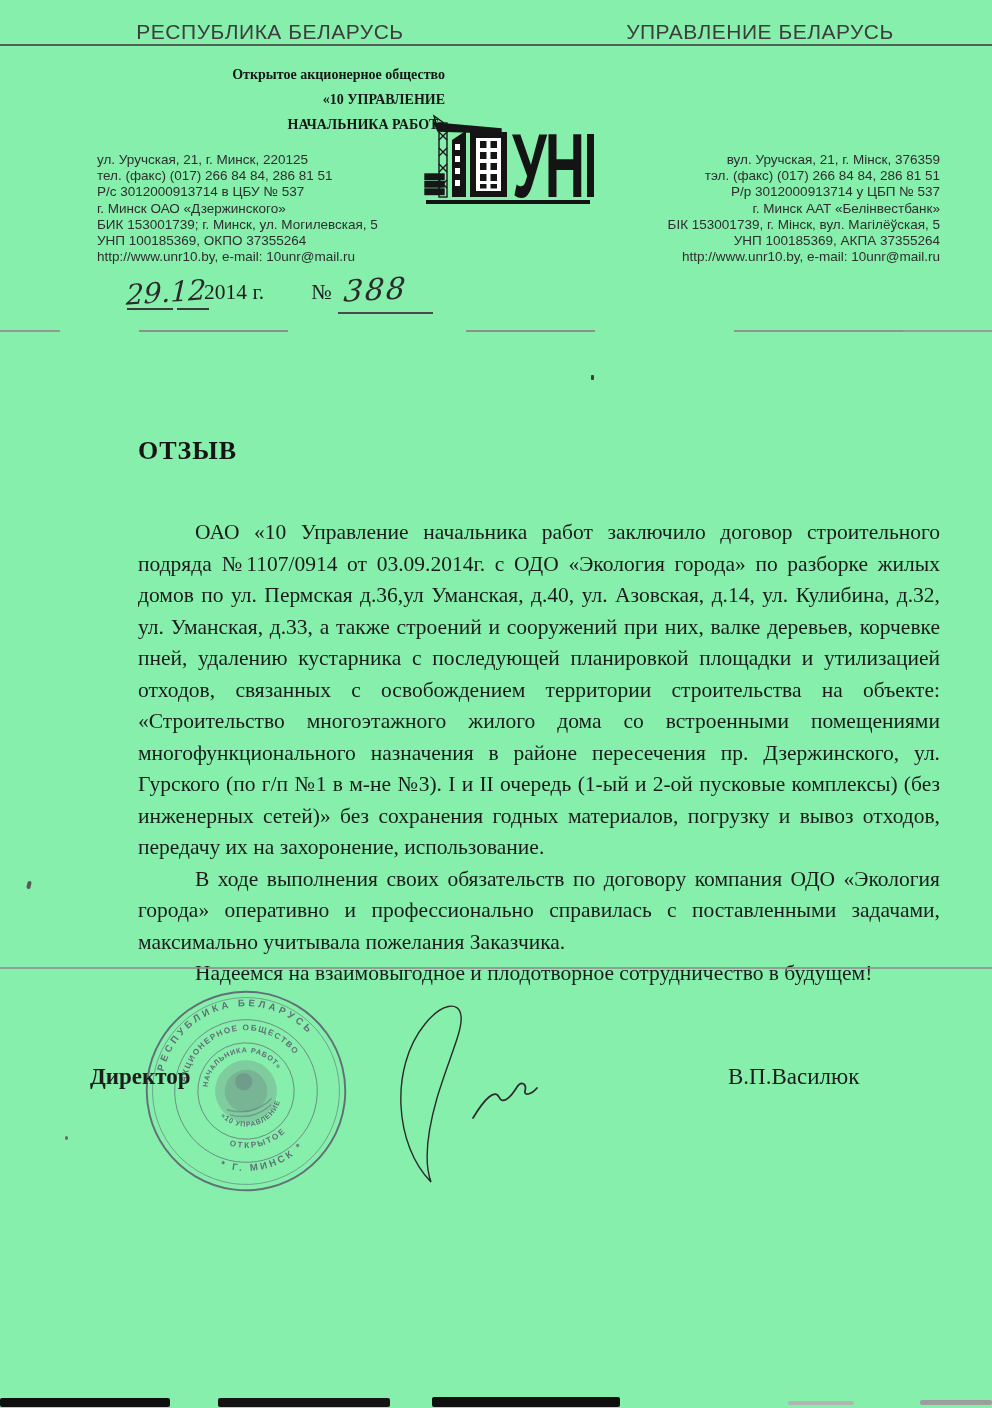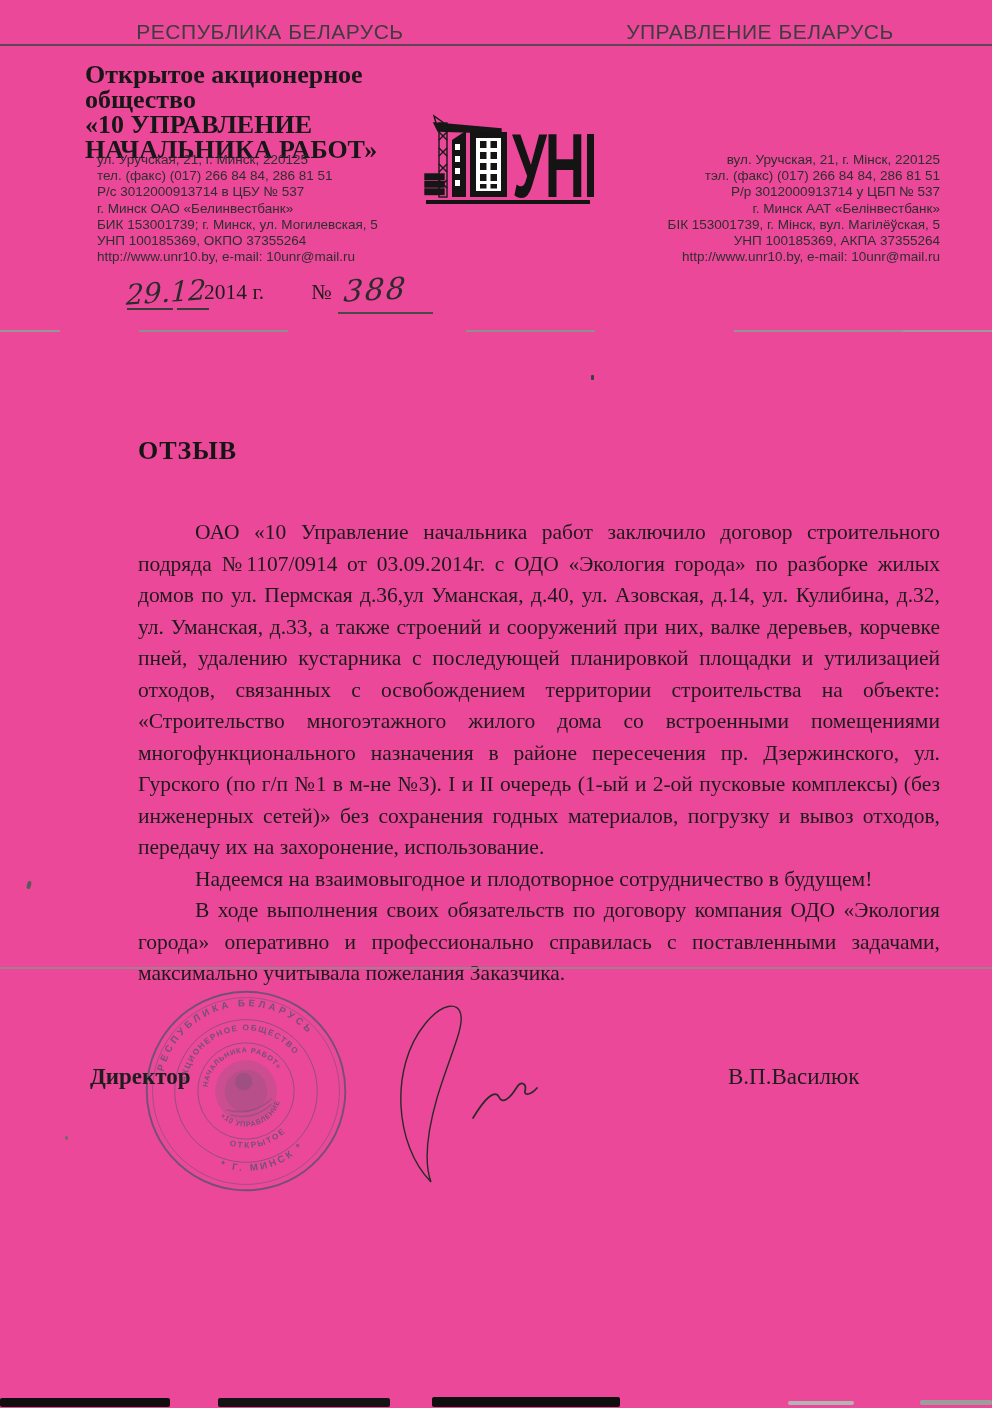--- a/index.html
+++ b/index.html
@@ -1,28 +1,28 @@
 <!DOCTYPE html>
 <html><head>
 <meta charset="utf-8">
 <style>
   html,body{margin:0;padding:0;background:#e8e8e8;}
   .page{
     position:relative;width:992px;height:1408px;margin:0 auto;
-    background:#ec4899;overflow:hidden;
+    background:#86efac;overflow:hidden;
     font-family:"Liberation Serif",serif;color:#1c1c1c;
   }
   
   .hdr{position:absolute;top:20px;width:360px;text-align:center;
        font-family:"Liberation Sans",sans-serif;font-size:21px;color:#3d3d3d;letter-spacing:.5px;}
   .hdr-l{left:90px;}
   .hdr-r{left:580px;}
   .rule-top{position:absolute;top:44px;left:0;width:992px;height:2px;background:#474747;opacity:.85;}
-  .org{position:absolute;top:62px;width:360px;text-align:left;
-       font-weight:bold;font-size:26px;line-height:25px;color:#171717;}
+  .org{position:absolute;top:62px;width:360px;text-align:right;
+       font-weight:bold;font-size:14px;line-height:25px;color:#171717;}
   .org-l{left:85px;}
   .org-r{left:578px;}
   .logo{position:absolute;left:424px;top:110px;}
   .addr{position:absolute;top:152px;font-family:"Liberation Sans",sans-serif;
         font-size:13.5px;line-height:16.2px;color:#2e2e2e;}
   .addr-l{left:97px;text-align:left;}
   .addr-r{right:52px;text-align:right;}
   
   .hand{font-family:"DejaVu Serif",serif;font-style:italic;color:#2b2b2b;}
   .date-hand{position:absolute;left:126px;top:276px;font-size:28px;transform:rotate(-4deg) skewX(-6deg);}
@@ -111,27 +111,27 @@
     </g>
 
     <text transform="translate(88,87) scale(0.62,1)" font-family="Liberation Sans, sans-serif" font-size="90" font-weight="bold" fill="#141414" letter-spacing="-3">УНР</text>
     <rect x="2" y="90" width="164" height="4" fill="#141414"></rect>
   </svg>
 
   <div class="addr addr-l">
     <div>ул. Уручская, 21, г. Минск, 220125</div>
     <div>тел. (факс) (017) 266 84 84, 286 81 51</div>
     <div>Р/с 3012000913714 в ЦБУ № 537</div>
-    <div>г. Минск ОАО «Белинвестбанк»</div>
+    <div>г. Минск ОАО «Дзержинского»</div>
     <div>БИК 153001739; г. Минск, ул. Могилевская, 5</div>
     <div>УНП 100185369, ОКПО 37355264</div>
     <div>http://www.unr10.by, e-mail: 10unr@mail.ru</div>
   </div>
   <div class="addr addr-r">
-    <div>вул. Уручская, 21, г. Мінск, 220125</div>
+    <div>вул. Уручская, 21, г. Мінск, 376359</div>
     <div>тэл. (факс) (017) 266 84 84, 286 81 51</div>
     <div>Р/р 3012000913714 у ЦБП № 537</div>
     <div>г. Минск ААТ «Белінвестбанк»</div>
     <div>БІК 153001739, г. Мінск, вул. Магілёўская, 5</div>
     <div>УНП 100185369, АКПА 37355264</div>
     <div>http://www.unr10.by, e-mail: 10unr@mail.ru</div>
   </div>
 
   <div class="hand date-hand">29.12</div>
   <div class="date-print">2014 г.</div>
@@ -139,22 +139,22 @@
   <div class="hand no-hand">388</div>
   <div class="u-date1"></div>
   <div class="u-date2"></div>
   <div class="u-num"></div>
   <div class="rule-mid"></div>
 
   <div class="title">ОТЗЫВ</div>
 
   <div class="body-text">
     <p>ОАО «10 Управление начальника работ заключило договор строительного подряда №1107/0914 от 03.09.2014г. с ОДО «Экология города» по разборке жилых домов по ул. Пермская д.36,ул Уманская, д.40, ул. Азовская, д.14, ул. Кулибина, д.32, ул. Уманская, д.33, а также строений и сооружений при них, валке деревьев, корчевке пней, удалению кустарника с последующей планировкой площадки и утилизацией отходов, связанных с освобождением территории строительства на объекте: «Строительство многоэтажного жилого дома со встроенными помещениями многофункционального назначения в районе пересечения пр. Дзержинского, ул. Гурского (по г/п №1 в м-не №3). I и II очередь (1-ый и 2-ой пусковые комплексы) (без инженерных сетей)» без сохранения годных материалов, погрузку и вывоз отходов, передачу их на захоронение, использование.</p>
+    <p>В ходе выполнения своих обязательств по договору компания ОДО «Экология города» оперативно и профессионально справилась с поставленными задачами, максимально учитывала пожелания Заказчика.</p>
     <p>Надеемся на взаимовыгодное и плодотворное сотрудничество в будущем!</p>
-    <p>В ходе выполнения своих обязательств по договору компания ОДО «Экология города» оперативно и профессионально справилась с поставленными задачами, максимально учитывала пожелания Заказчика.</p>
   </div>
 
   <div class="rule-low"></div>
 
   <svg class="stamp" width="212" height="212" viewBox="0 0 220 220">
     <defs>
       <path id="arcOuterTop" d="M 22,110 A 88,88 0 0 1 198,110" fill="none"></path>
       <path id="arcOuterBot" d="M 27,110 A 83,83 0 0 0 193,110" fill="none"></path>
       <path id="arcMidTop" d="M 47,110 A 63,63 0 0 1 173,110" fill="none"></path>
       <path id="arcMidBot" d="M 51,110 A 59,59 0 0 0 169,110" fill="none"></path>

